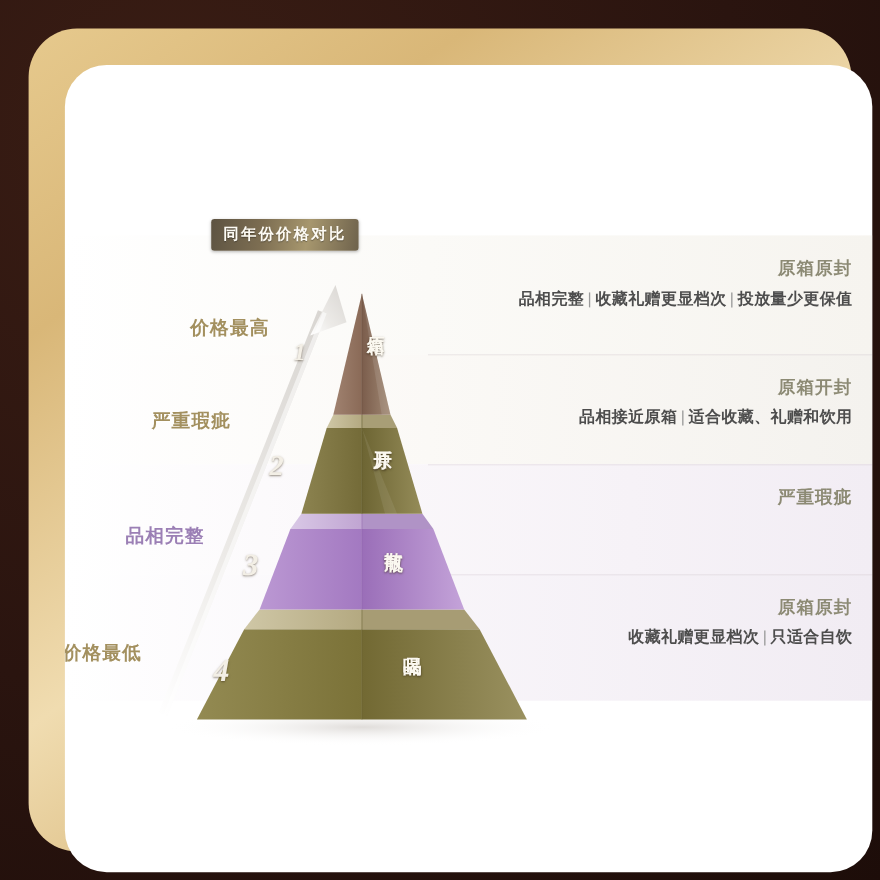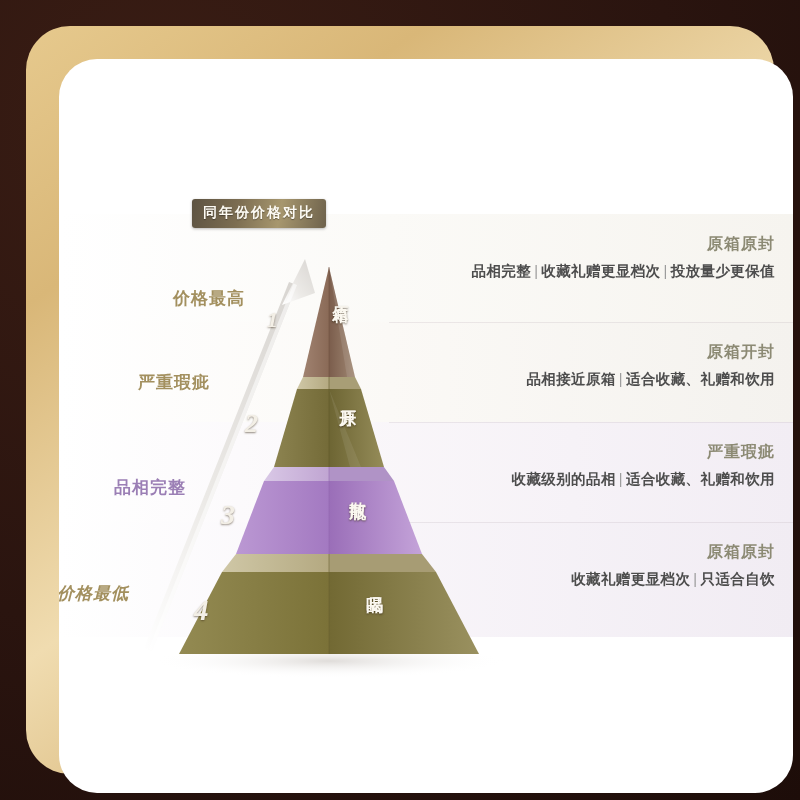--- a/index.html
+++ b/index.html
@@ -125,21 +125,21 @@
         <g filter="none">
           <path d="M33 432 L178 66 L170 63 L25 429 Z" fill="url(#arrGrad)"></path>
           <path d="M186 40 L163 86 L196 74 Z" fill="url(#arrGrad)"></path>
           <path d="M33 432 L178 66 L174.5 64.5 L29.5 430.5 Z" fill="#ffffff" opacity="0.55"></path>
         </g>
       </svg>
 
       <div class="side-label gold" style="left:114px;top:228px;">价格最高</div>
       <div class="side-label gold" style="left:79px;top:312px;">严重瑕疵</div>
       <div class="side-label purple" style="left:55px;top:417px;">品相完整</div>
-      <div class="side-label gold" style="left:-2px;top:523px;font-style:italic;">价格最低</div>
+      <div class="side-label gold" style="left:-2px;top:523px;">价格最低</div>
 
       <div class="badge">同年份价格对比</div>
 
       <div class="pyramid">
         <svg width="430" height="470" viewBox="0 0 430 470">
           <defs>
             <linearGradient id="t1L" x1="0" y1="0" x2="1" y2="0">
               <stop offset="0%" stop-color="#a08270"></stop>
                 <stop offset="100%" stop-color="#8a6a57"></stop>
             </linearGradient>
@@ -235,23 +235,20 @@
 
       <div class="desc" style="top:175px;">
         <div class="head">原箱原封</div>
         <div class="sub">
           <span>品相完整</span><span class="sep">|</span><span>收藏礼赠更显档次</span><span class="sep">|</span><span>投放量少更保值</span>
         </div>
       </div>
 
       <div class="desc" style="top:383px;">
         <div class="head">严重瑕疵</div>
-        <div class="sub">
-          <span>收藏级别的品相</span><span class="sep">|</span><span>适合收藏、礼赠和饮用</span>
-        </div>
       </div>
 
       <div class="desc" style="top:483px;">
         <div class="head">原箱原封</div>
         <div class="sub">
           <span>收藏礼赠更显档次</span><span class="sep">|</span><span>只适合自饮</span>
         </div>
       </div>
 
     </div>

